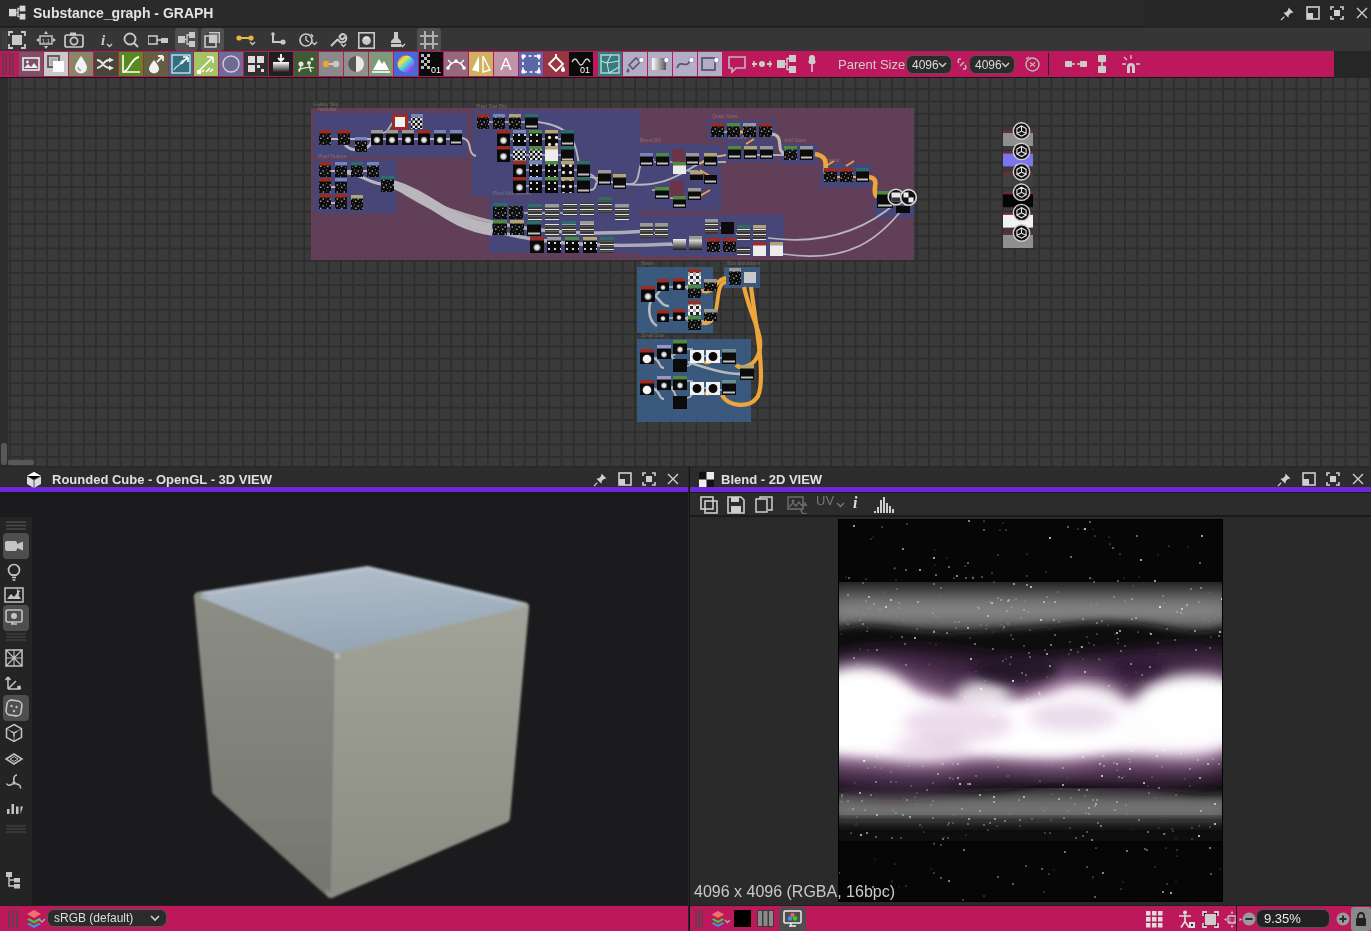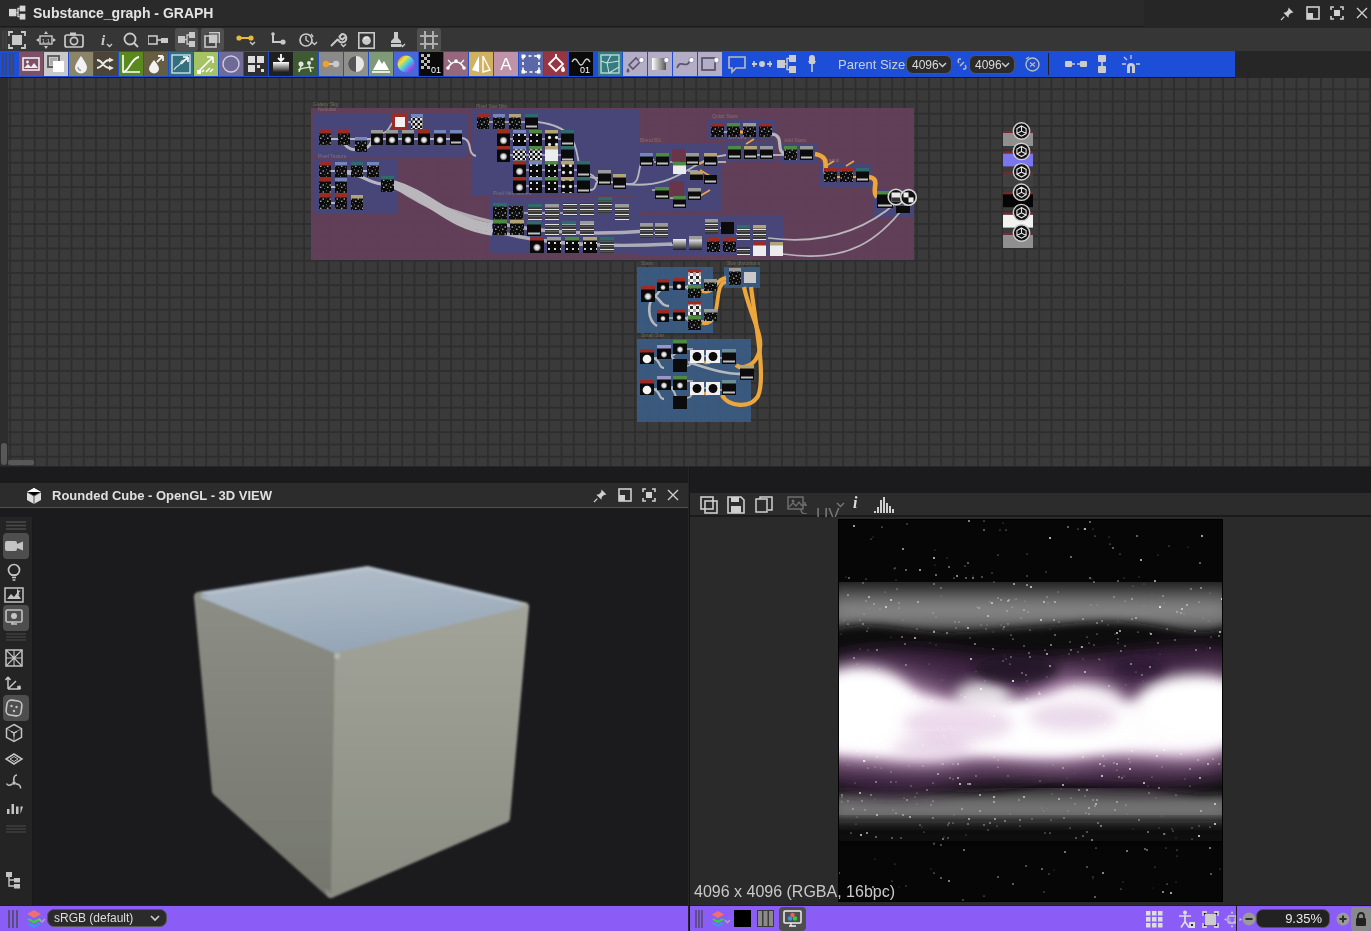--- a/index.html
+++ b/index.html
@@ -1,28 +1,28 @@
 <!DOCTYPE html>
 <html><head><meta charset="utf-8"><style>
 *{margin:0;padding:0;box-sizing:border-box}
 html,body{width:1371px;height:931px;overflow:hidden;background:#262626;font-family:"Liberation Sans",sans-serif}
 .abs{position:absolute}
 #titlebar{position:absolute;left:0;top:0;width:1144px;height:27px;background:#2a2a2a;border-bottom:1px solid #1d1d1d}
 #titlebar .t{position:absolute;left:33px;top:5px;font-size:14px;font-weight:bold;color:#e3e3e3}
 #tb1{position:absolute;left:0;top:28px;width:1371px;height:23px;background:#363636}
-#tb2{position:absolute;left:0;top:51px;width:1235px;height:27px;background:#1d4ed8;border-bottom:1px solid #161616}
+#tb2{position:absolute;left:0;top:51px;width:1334px;height:27px;background:#be185d;border-bottom:1px solid #161616}
 #graph{position:absolute;left:0;top:78px;width:1371px;height:388px;background-color:#3a3a3a;
 background-image:linear-gradient(#2e2e2e 1.6px,transparent 1.6px),linear-gradient(90deg,#2e2e2e 1.6px,transparent 1.6px);
 background-size:12.25px 12.25px;background-position:-3px -2px}
 .panel{position:absolute;top:467px;height:464px;background:#1b1b1d}
-.phead{position:absolute;left:0;top:16px;right:0;height:25px;background:#2c2c2c;border-bottom:1px solid #6d28d9}
+.phead{position:absolute;left:0;top:0;right:0;height:25px;background:#2c2c2c;border-bottom:5px solid #6d28d9}
 .phead .t{position:absolute;top:5px;font-size:13px;font-weight:bold;color:#e0e0e0}
 .pmenu{position:absolute;left:0;top:26px;right:0;height:23px;background:#2c2c2c;border-bottom:1px solid #1a1a1a;color:#d6d6d6;font-size:12.5px}
 .pmenu span{position:absolute;top:3px}
-.statusbar{position:absolute;left:0;bottom:0;right:0;height:26px;background:#8b5cf6;border-top:1px solid #202020}
+.statusbar{position:absolute;left:0;bottom:0;right:0;height:26px;background:#be185d;border-top:1px solid #202020}
 select,.dd{background:#2b2b2b;border:1px solid #555;border-radius:7px;color:#dcdcdc}
 </style></head><body>
 
 <div id="titlebar">
  <svg class="abs" style="left:9px;top:5px" width="18" height="16" viewBox="0 0 22 18">
   <rect x="0" y="4" width="9" height="9" fill="#d8d8d8"></rect>
   <rect x="13" y="0" width="7" height="7" fill="#d8d8d8"></rect>
       <rect x="13" y="10" width="7" height="7" fill="#d8d8d8"></rect>
   <path d="M9 8.5 h2 M11 8.5 V3.5 h2 M11 8.5 v5 h2" stroke="#d8d8d8" stroke-width="1.6" fill="none"></path>
  </svg>
@@ -1029,20 +1029,43 @@
       </svg>
   <div class="abs dd" style="left:47px;top:3px;width:120px;height:18px;font-size:12px;padding:1px 6px;color:#dedede">sRGB (default)
     <svg class="abs" style="right:6px;top:5px" width="10" height="8">
           <path d="M1 1 l4 4 l4 -4" stroke="#cfcfcf" stroke-width="1.6" fill="none"></path>
         </svg>
   </div>
  </div>
 </div>
 
 <div class="panel" style="left:689px;width:682px;border-left:1px solid #151515">
+ <div class="phead">
+  <svg class="abs" style="left:9px;top:5px" width="15" height="15">
+        <rect width="15" height="15" fill="#111"></rect>
+        <rect width="7.5" height="7.5" fill="#ededed" x="7.5"></rect>
+        <rect y="7.5" width="7.5" height="7.5" fill="#ededed"></rect>
+      </svg>
+  <div class="t" style="left:31px">Blend - 2D VIEW</div>
+  <svg class="abs" style="left:587px;top:5px" width="15" height="15" viewBox="0 0 15 15">
+        <path d="M8.5 1.5 l5 5 -2.5 0.4 -2.2 2.2 -0.4 2.6 -5 -5 2.6-0.4 2.2-2.2 z" fill="#cfcfcf"></path>
+        <path d="M4.3 10.7 L1 14" stroke="#cfcfcf" stroke-width="1.2"></path>
+      </svg>
+<svg class="abs" style="left:612px;top:5px" width="14" height="14" viewBox="0 0 14 14">
+        <rect x="1" y="1" width="12" height="12" fill="none" stroke="#cfcfcf" stroke-width="1.6"></rect>
+        <rect x="1" y="7" width="6" height="6" fill="#cfcfcf"></rect>
+      </svg>
+<svg class="abs" style="left:636px;top:5px" width="14" height="14" viewBox="0 0 14 14">
+        <path d="M1 4 V1 h3 M10 1 h3 v3 M13 10 v3 h-3 M4 13 H1 v-3" stroke="#cfcfcf" stroke-width="1.6" fill="none"></path>
+        <rect x="4" y="4" width="6" height="6" fill="#cfcfcf"></rect>
+      </svg>
+<svg class="abs" style="left:661px;top:5px" width="14" height="14" viewBox="0 0 14 14">
+        <path d="M2 2 L12 12 M12 2 L2 12" stroke="#cfcfcf" stroke-width="1.4"></path>
+      </svg>
+ </div>
  <div class="pmenu">
       <svg class="abs" style="left:9px;top:3px" width="20" height="18" viewBox="0 0 20 18">
         <rect x="2" y="1" width="12" height="12" fill="none" stroke="#cfcfcf" stroke-width="1.6"></rect>
         <rect x="6" y="5" width="12" height="12" fill="none" stroke="#cfcfcf" stroke-width="1.6"></rect>
       </svg>
       <svg class="abs" style="left:37px;top:3px" width="18" height="18" viewBox="0 0 18 18">
         <path d="M1 1 h13 l3 3 v13 H1 z" fill="none" stroke="#cfcfcf" stroke-width="1.6"></path>
         <rect x="4" y="1" width="8" height="5" fill="#cfcfcf"></rect>
         <rect x="4" y="10" width="10" height="7" fill="#cfcfcf"></rect>
       </svg>
@@ -1050,21 +1073,21 @@
         <rect x="1" y="3" width="11" height="13" fill="none" stroke="#cfcfcf" stroke-width="1.5"></rect>
         <path d="M5 3 v-2 h12 v13 h-4" fill="none" stroke="#cfcfcf" stroke-width="1.5"></path>
       </svg>
       <svg class="abs" style="left:97px;top:3px;opacity:0.4" width="20" height="18" viewBox="0 0 20 18">
         <rect x="1" y="1" width="15" height="12" fill="none" stroke="#cfcfcf" stroke-width="1.5"></rect>
         <circle cx="6" cy="5" r="1.5" fill="#cfcfcf"></circle>
         <path d="M2 11 l4 -4 3 3 3 -4 3 4" fill="none" stroke="#cfcfcf" stroke-width="1.3"></path>
         <path d="M14 13 a4.5 4.5 0 1 0 4 -4" stroke="#cfcfcf" stroke-width="1.5" fill="none"></path>
         <path d="M18 6 v3 h-3" stroke="#cfcfcf" stroke-width="1.5" fill="none"></path>
       </svg>
-      <span class="abs" style="left:126px;top:12px;font-size:17px;color:#777">UV</span>
+      <span class="abs" style="left:126px;top:0;font-size:13px;color:#777">UV</span>
       <svg class="abs" style="left:146px;top:9px" width="9" height="8">
         <path d="M1 1 l3.5 3.5 L8 1" stroke="#777" stroke-width="1.4" fill="none"></path>
       </svg>
       <span class="abs" style="left:163px;top:1px;font-size:16px;font-style:italic;font-weight:bold;color:#ddd;font-family:Liberation Serif,serif">i</span>
       <svg class="abs" style="left:183px;top:3px" width="22" height="18" viewBox="0 0 22 18">
         <path d="M1 17 V15 h2 v2z M4 17 v-6 h2 v6z M7 17 V4 h2 v13z M10 17 V1 h2 v16z M13 17 V7 h2 v10z M16 17 v-7 h2 v7z M19 17 v-4 h2 v4z" fill="#cfcfcf"></path>
       </svg>
     </div>
  <div class="abs" style="left:0;top:50px;width:682px;height:388px;background:#2a2a2a;overflow:hidden">
    <svg class="abs" style="left:147.5px;top:1.5px" width="385" height="383" viewBox="0 0 385 383">
@@ -1779,21 +1802,21 @@
       <svg class="abs" style="left:534px;top:5px" width="18" height="17" viewBox="0 0 18 17">
         <rect x="4" y="5" width="8" height="7" rx="1" fill="none" stroke="#ccc" stroke-width="1.3"></rect>
         <text x="8" y="10.5" font-size="5" fill="#ccc" text-anchor="middle">1:1</text>
         <path d="M8 0 l1.5 2.5 h-3z M8 17 l-1.5 -2.5 h3z M0 8.5 l2.5 -1.5 v3z M18 8.5 l-2.5 -1.5 v3z" fill="#ccc"></path>
       </svg>
       <div class="abs" style="left:546px;top:0;width:1px;height:26px;background:#1e1e1e"></div>
       <svg class="abs" style="left:552px;top:6px" width="14" height="14">
         <circle cx="7" cy="7" r="6.5" fill="#9a9a9a"></circle>
         <rect x="3.5" y="6" width="7" height="2" fill="#2e2e2e"></rect>
       </svg>
-      <div class="abs dd" style="left:566px;top:3px;width:74px;height:19px;font-size:13px;color:#e8e8e8;text-align:right;padding:1px 7px;background:#222">9.35%</div>
+      <div class="abs dd" style="left:566px;top:3px;width:74px;height:19px;font-size:13px;color:#e8e8e8;padding:1px 7px;background:#222">9.35%</div>
       <svg class="abs" style="left:646px;top:6px" width="14" height="14">
         <circle cx="7" cy="7" r="6.5" fill="#9a9a9a"></circle>
         <rect x="3.5" y="6" width="7" height="2" fill="#2e2e2e"></rect>
         <rect x="6" y="3.5" width="2" height="7" fill="#2e2e2e"></rect>
       </svg>
       <div class="abs" style="left:661px;top:1px;width:20px;height:24px;background:#8a8a8a;border-radius:3px"></div>
 <svg class="abs" style="left:664px;top:5px" width="14" height="16" viewBox="0 0 14 16">
         <path d="M4 7 V5 a3 3 0 0 1 6 0 v2" fill="none" stroke="#222" stroke-width="1.8"></path>
         <rect x="2" y="7" width="10" height="8" rx="1" fill="#222"></rect>
       </svg>

